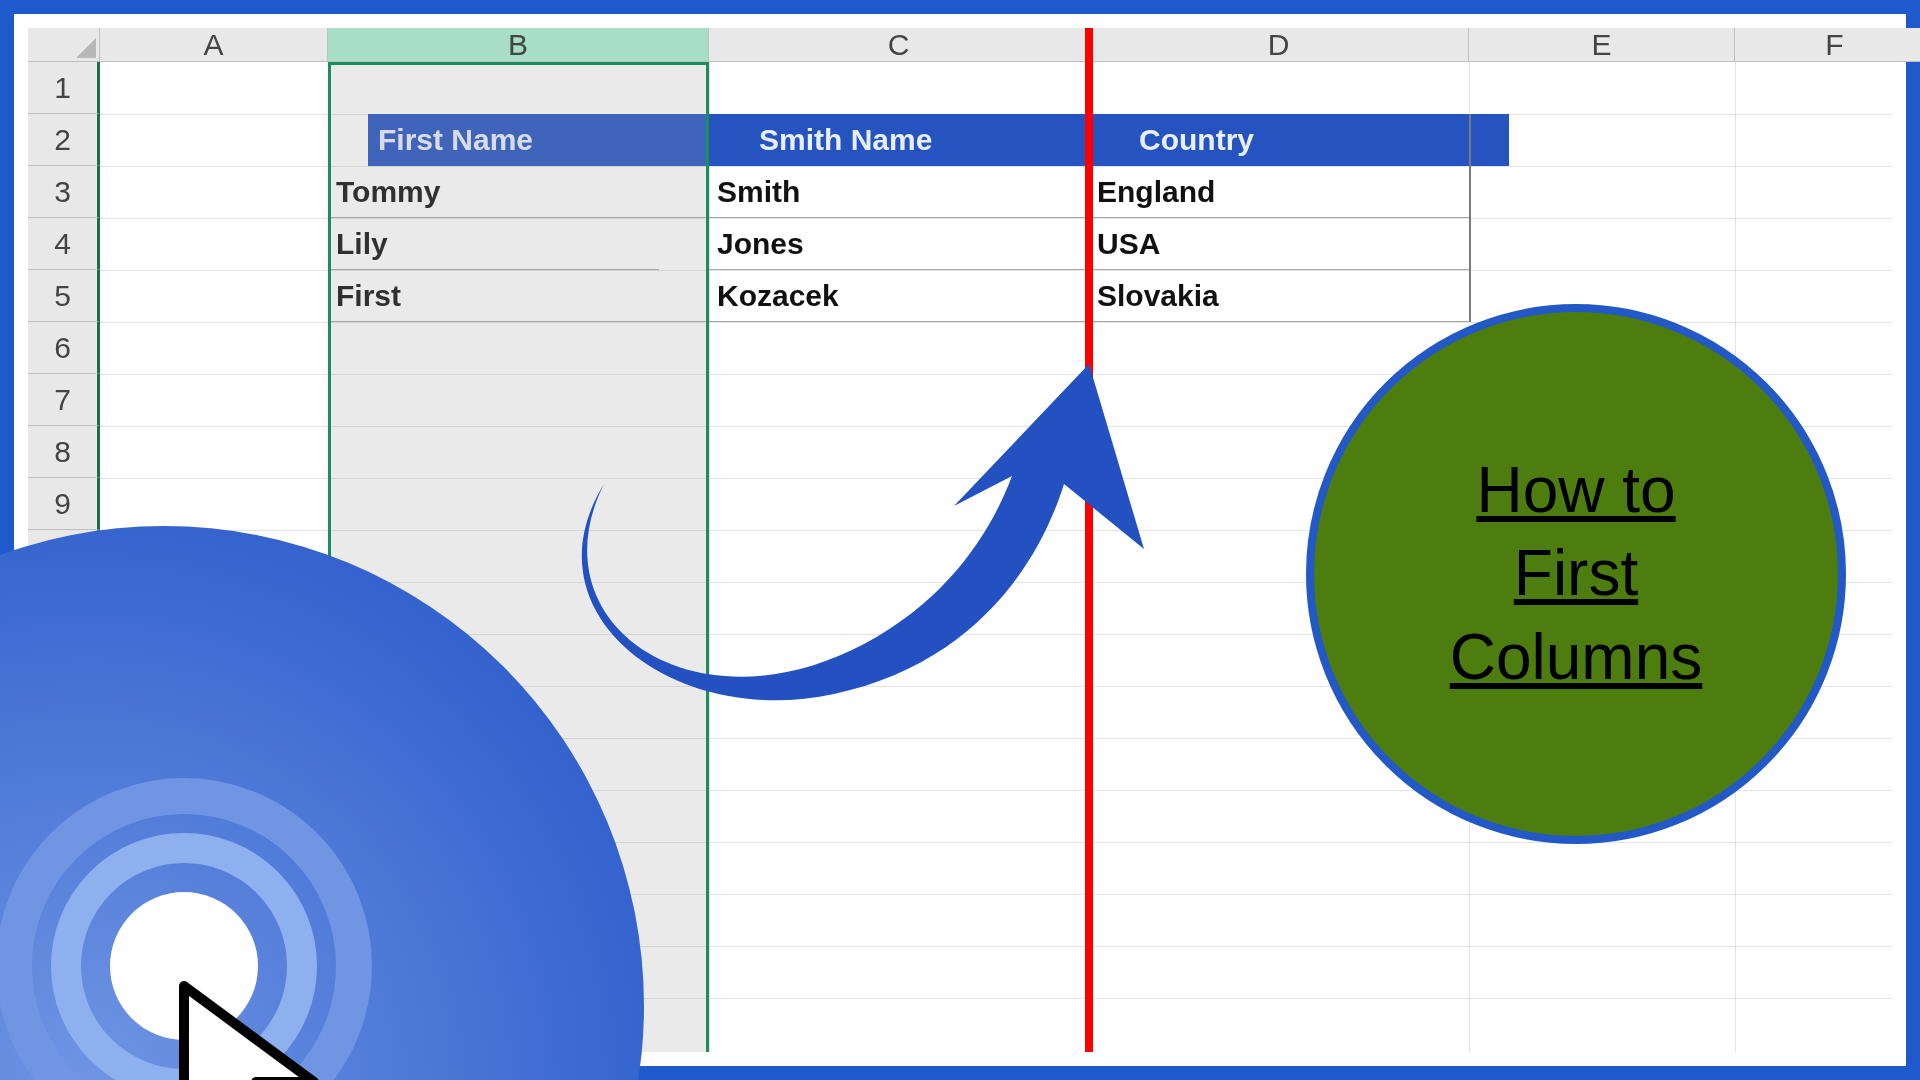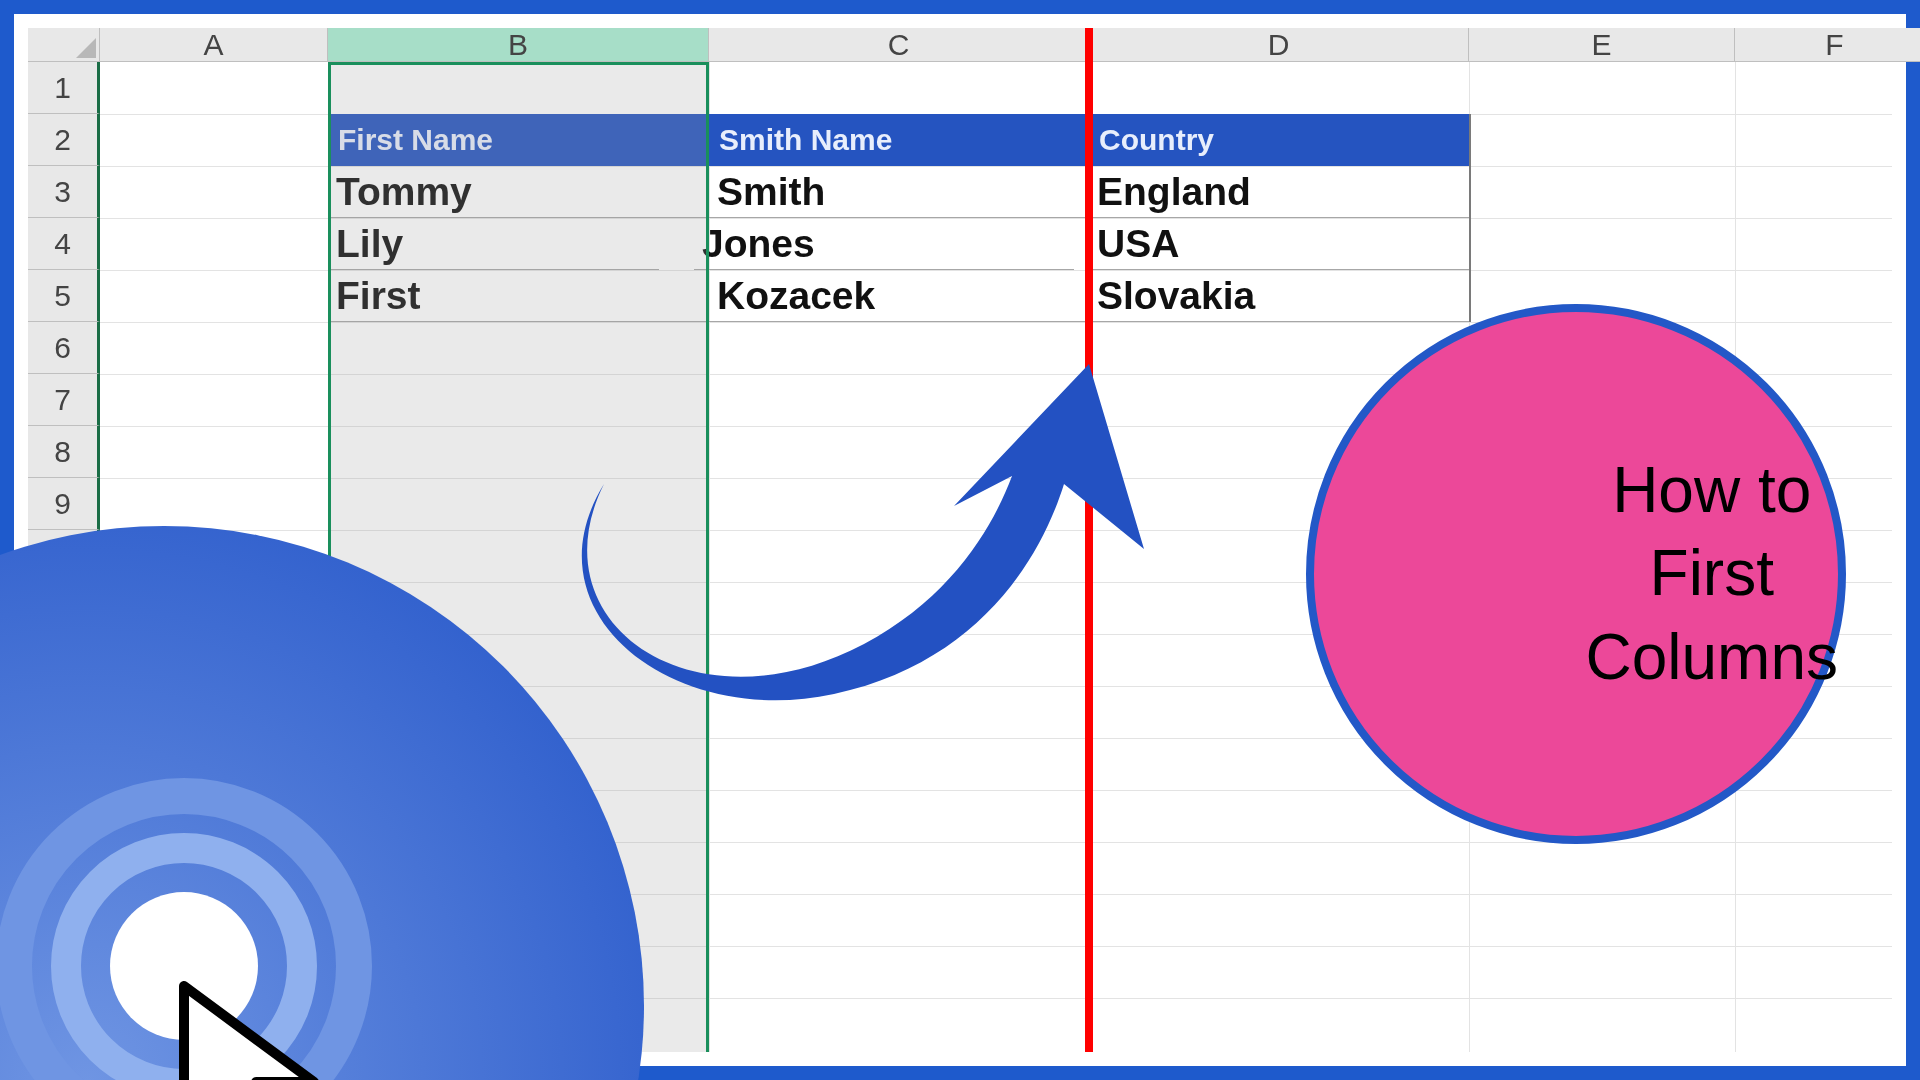--- a/index.html
+++ b/index.html
@@ -46,39 +46,40 @@
 
   .sel-col {
     position: absolute; top: 34px; bottom: 0; width: 381px;
     background: rgba(160,160,160,0.22);
     border-left: 3px solid #1a8f5c; border-right: 3px solid #1a8f5c; border-top: 3px solid #1a8f5c;
     pointer-events: none;
   }
 
   .cell {
     position: absolute; height: 52px; display: flex; align-items: center;
-    padding: 0 8px; font-size: 39px; font-weight: 700; color: #111;
+    padding: 0 8px; font-size: 30px; font-weight: 700; color: #111;
     border-bottom: 1px solid #a7a7a7;
   }
   .hdr-cell {
     position: absolute; height: 52px; display: flex; align-items: center;
     padding: 0 10px; background: #2554c0; color: #e8eefc;
-    font-size: 30px; font-weight: 700;
+    font-size: 30px; font-weight: 700; margin-left: 40px;
   }
   .table-right-border { position: absolute; width:0; border-left: 2px solid #7a7a7a; }
 
   .insert-line { position: absolute; width: 8px; background: #ff0000; top: 14px; bottom: 14px; }
 
   .arrow-wrap { position: absolute; pointer-events: none; }
 
   .badge-circle {
     position: absolute; width: 540px; height: 540px; border-radius: 50%;
-    background: #ec4899; border: 8px solid #2358c7;
-    display: flex; align-items: center; justify-content: flex-end;
+    background: #4d7c0f; border: 8px solid #2358c7;
+    display: flex; align-items: center; justify-content: center;
     text-align: center;
+    text-decoration: underline;
   }
   .badge-circle span { font-size: 64px; font-weight: 400; color: #000; line-height: 1.3; }
 
   .logo-quarter {
     position: absolute; left: -150px; bottom: -220px; width: 800px; height: 800px;
     pointer-events: none;
   }
 </style>
 </head>
 <body>
@@ -140,21 +141,21 @@
 
     <div class="hdr-cell" style="left:300px;top:86px;width:381px">First Name</div>
     <div class="hdr-cell" style="left:681px;top:86px;width:380px">Smith Name</div>
     <div class="hdr-cell" style="left:1061px;top:86px;width:380px">Country</div>
 
     <div class="cell" style="left:300px;top:138px;width:381px">Tommy</div>
     <div class="cell" style="left:681px;top:138px;width:380px">Smith</div>
     <div class="cell" style="left:1061px;top:138px;width:380px">England</div>
 
     <div class="cell" style="left:300px;top:190px;width:331px">Lily</div>
-    <div class="cell" style="left:666px;top:190px;width:380px">Jones</div>
+    <div class="cell" style="left:681px;top:190px;width:380px">Jones</div>
     <div class="cell" style="left:1061px;top:190px;width:380px">USA</div>
 
     <div class="cell" style="left:300px;top:242px;width:381px">First</div>
     <div class="cell" style="left:1061px;top:242px;width:380px">Slovakia</div>
     <div class="cell" style="left:681px;top:242px;width:380px">Kozacek</div>
 
     <div class="table-right-border" style="left:1441px;top:86px;height:208px"></div>
 
     <div class="sel-col" style="left:300px"></div>
 

